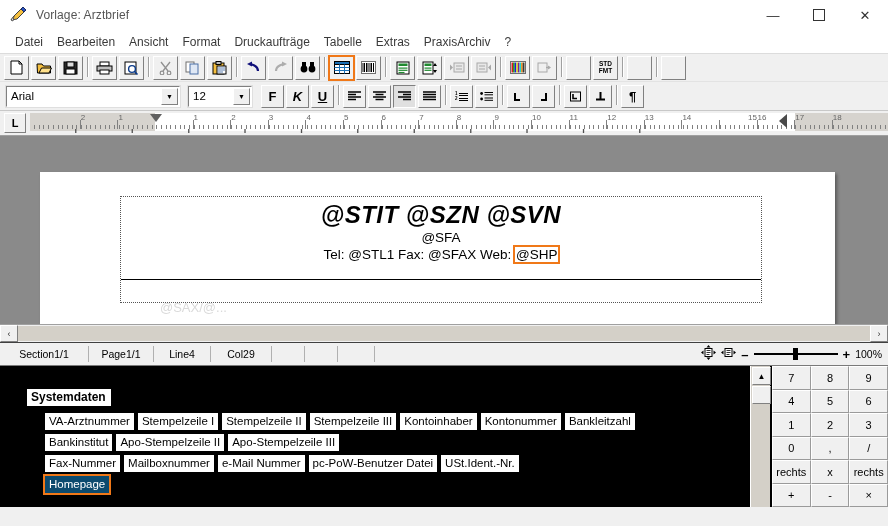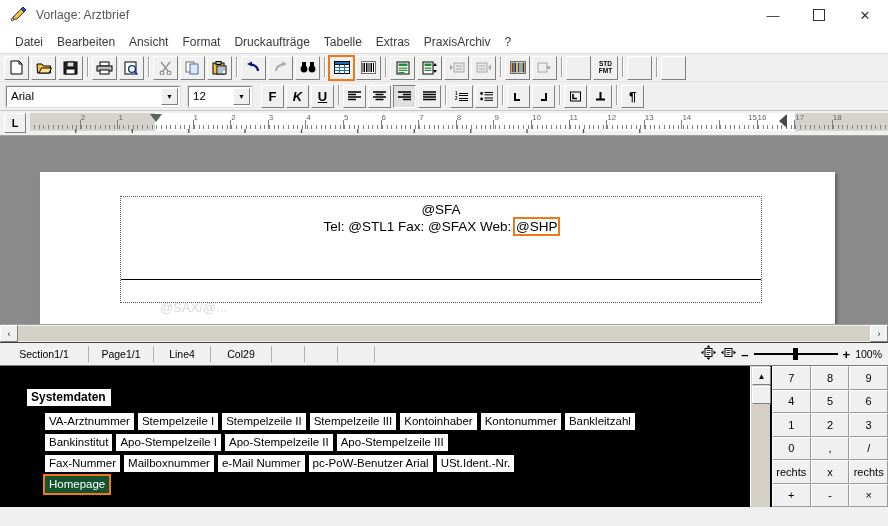--- a/index.html
+++ b/index.html
@@ -165,21 +165,21 @@
     font-size:12px;font-weight:bold;padding:1px 5px 2px 4px;
     border:1px solid #000;
   }
   .fieldgrid{position:absolute;left:44px;top:46px;width:700px;}
   .frow{display:flex;margin-bottom:2px;}
   .fbtn{
     background:#ffffff;color:#000;font-size:11.5px;line-height:14px;
     padding:1px 4px 2px 4px;margin-right:2px;white-space:nowrap;
     border:1px solid #000;
   }
-  .fbtn.sel{background:#14532d;color:#ffffff;outline:2px solid #f07818;outline-offset:-1px;}
+  .fbtn.sel{background:#0c4a6e;color:#ffffff;outline:2px solid #f07818;outline-offset:-1px;}
   .vscroll{
     position:absolute;right:118px;top:0;width:19px;height:141px;background:#d4d0c8;
     border-left:1px solid #ffffff;
   }
   .vs-btn{
     width:17px;height:16px;margin:1px;background:#f0f0f0;
     border-top:1px solid #ffffff;border-left:1px solid #ffffff;
     border-right:1px solid #808080;border-bottom:1px solid #808080;
     display:flex;align-items:center;justify-content:center;font-size:8px;
   }
@@ -738,20 +738,21 @@
           <div style="position: absolute; left: 120px; top: 1px; width: 0px; height: 0px; border-left: 6px solid transparent; border-right: 6px solid transparent; border-top: 8px solid rgb(96, 96, 96);"></div>
           <div style="position: absolute; left: 749.16px; top: 1px; width: 0px; height: 0px; border-top: 7px solid transparent; border-bottom: 7px solid transparent; border-right: 8px solid rgb(74, 74, 74);"></div>
         </div>
     </div>
   </div>
 
   <div class="docarea">
     <div class="page">
       <div class="hdrframe">
         <div class="hdr-inner">
+          <div class="l1">@STIT @SZN @SVN</div>
           <div class="l2">@SFA</div>
           <div class="l4">
             <span>Tel: @STL1  Fax: @SFAX Web: </span><span class="fieldhl">@SHP</span>
           </div>
         </div>
         <div class="hr-line"></div>
       </div>
       <div class="ghost2">@SAX/@...</div>
     </div>
 
@@ -806,29 +807,28 @@
           <div class="fbtn">VA-Arztnummer</div>
           <div class="fbtn">Stempelzeile    I</div>
           <div class="fbtn">Stempelzeile  II</div>
           <div class="fbtn">Stempelzeile III</div>
           <div class="fbtn">Kontoinhaber</div>
           <div class="fbtn">Kontonummer</div>
           <div class="fbtn">Bankleitzahl</div>
         </div>
         <div class="frow">
           <div class="fbtn">Bankinstitut</div>
-          <div class="fbtn">Apo-Stempelzeile    I</div>
           <div class="fbtn">Apo-Stempelzeile   II</div>
           <div class="fbtn">Apo-Stempelzeile III</div>
         </div>
         <div class="frow">
           <div class="fbtn">Fax-Nummer</div>
           <div class="fbtn">Mailboxnummer</div>
           <div class="fbtn">e-Mail Nummer</div>
-          <div class="fbtn">pc-PoW-Benutzer Arial</div>
+          <div class="fbtn">pc-PoW-Benutzer Datei</div>
           <div class="fbtn">USt.Ident.-Nr.</div>
         </div>
         <div class="frow">
           <div class="fbtn sel">Homepage</div>
         </div>
       </div>
 
     <div class="vscroll">
       <div class="vs-btn">▲</div>
       <div class="vs-thumb"></div>

